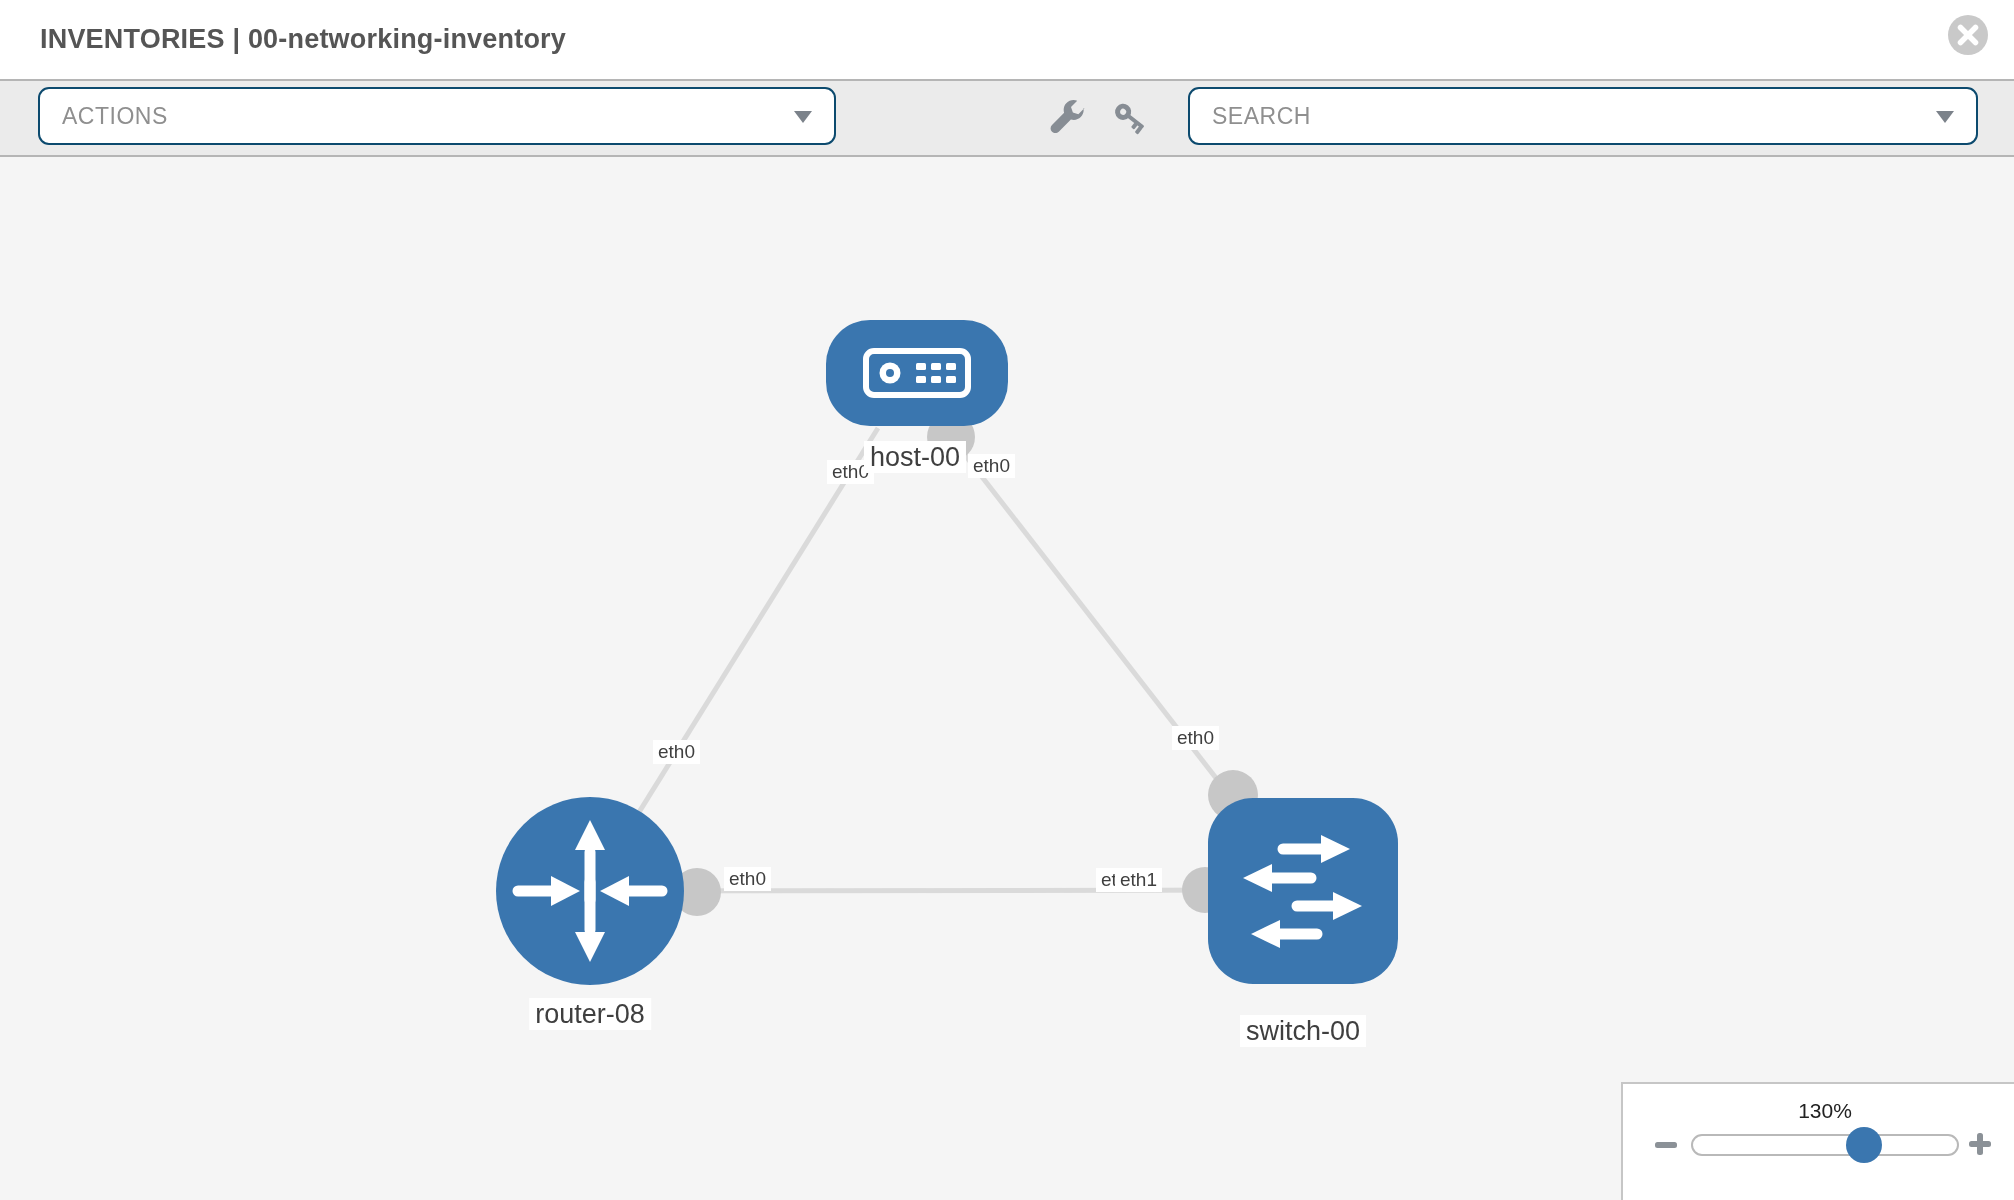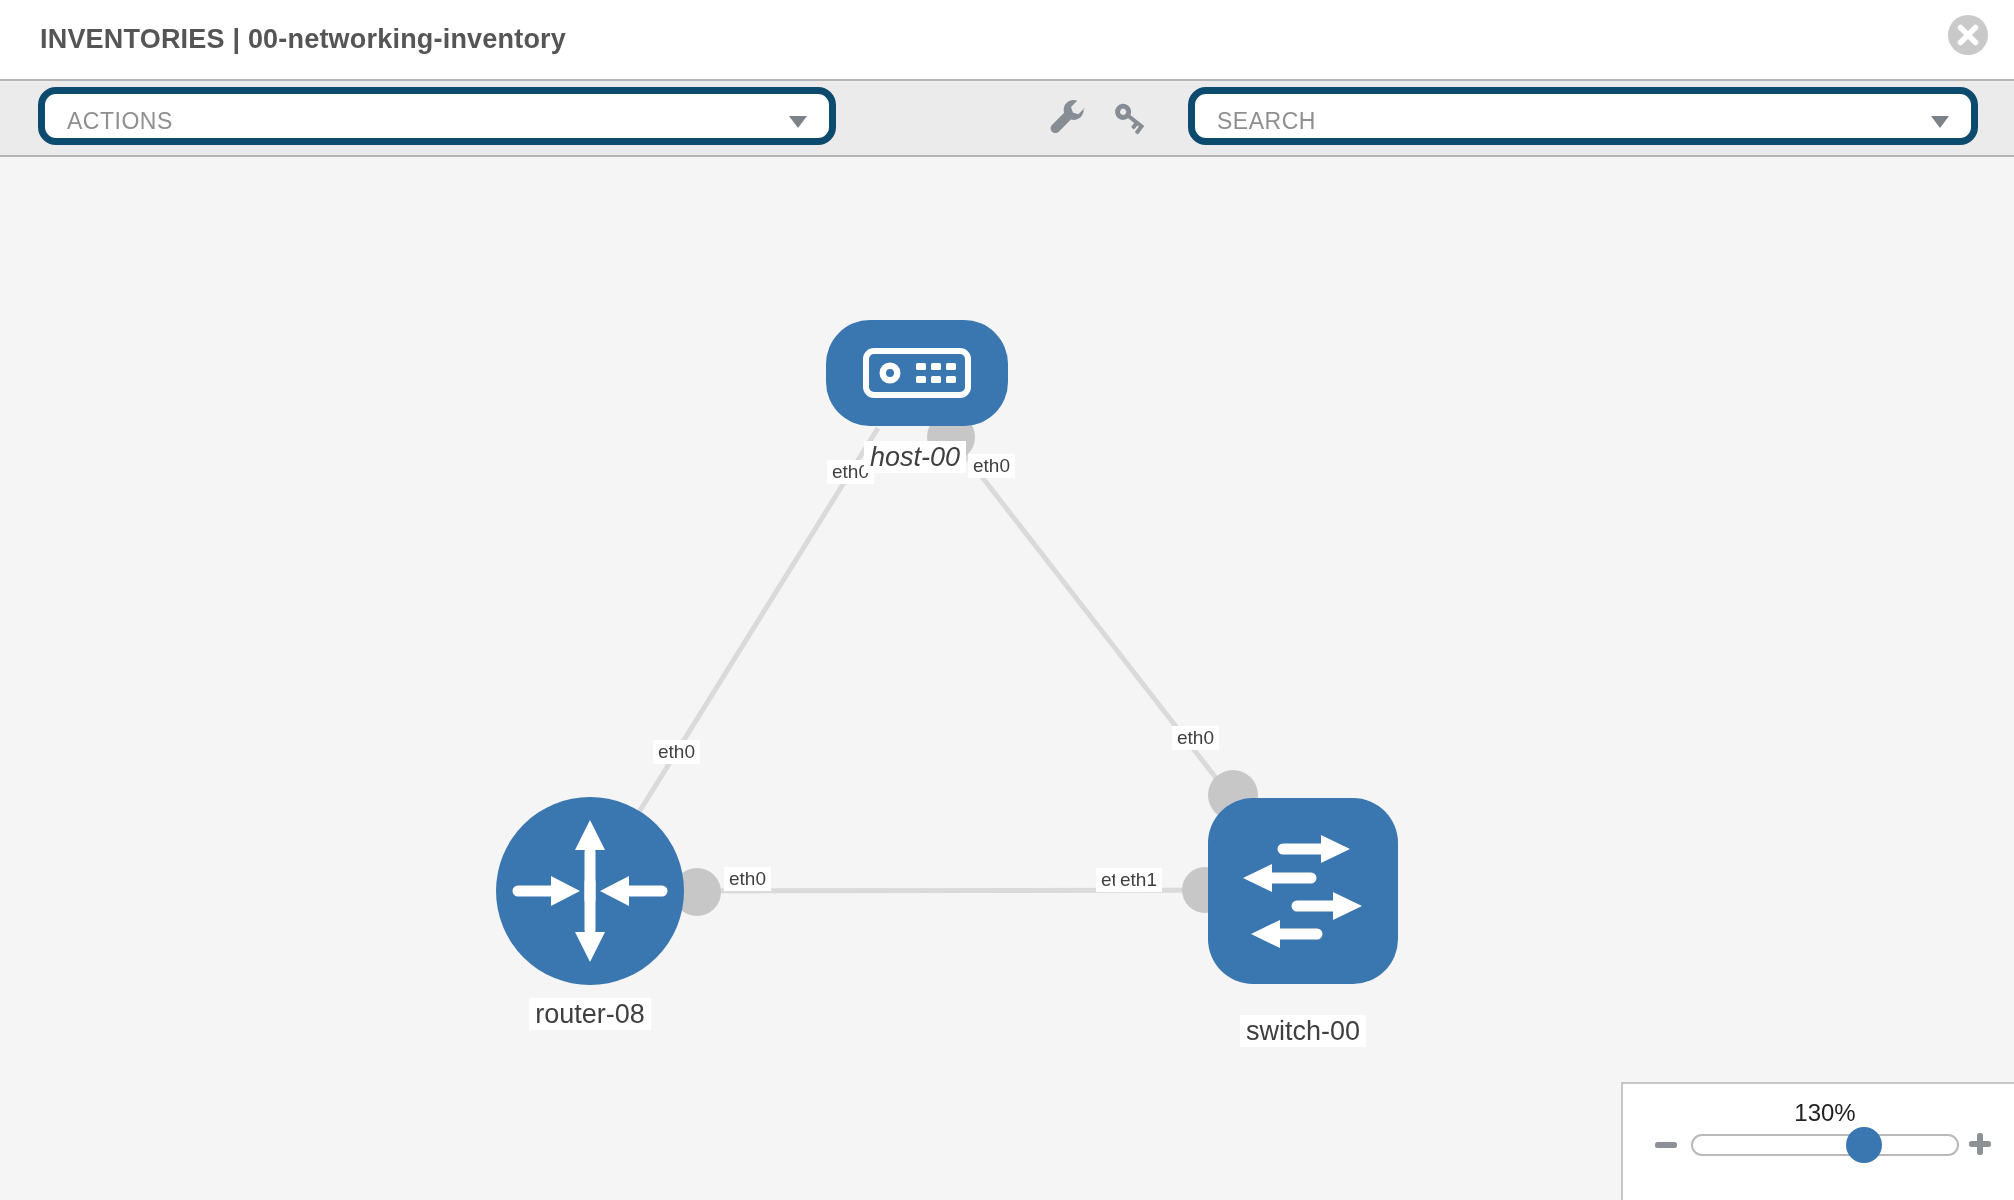--- a/index.html
+++ b/index.html
@@ -10,21 +10,21 @@
   
   .header { position:absolute; left:0; top:0; width:2014px; height:79px; background:#fff; }
   .page-title { position:absolute; left:40px; top:0; height:79px; line-height:79px;
                 font-size:27px; font-weight:700; color:#555; letter-spacing:.2px; }
   .close-btn { position:absolute; left:1948px; top:15px; width:40px; height:40px; cursor:pointer; }
 
   
   .toolbar { position:absolute; left:0; top:79px; width:2014px; height:78px;
              background:#ebebeb; border-top:2px solid #b5b5b5; border-bottom:2px solid #b5b5b5; }
   .combo { position:absolute; top:6px; height:58px; background:#fff;
-           border:7px solid #0c4a6e; border-radius:18px; }
+           border:2px solid #0c4a6e; border-radius:11px; }
   .combo-actions { left:38px;  width:798px; }
   .combo-search  { left:1188px; width:790px; }
   .combo-label { position:absolute; left:22px; top:0; height:54px; line-height:54px;
                  font-size:23px; color:#8f8f8f; letter-spacing:.5px; }
   .combo input { position:absolute; left:22px; top:0; width:640px; height:54px; border:none;
                  outline:none; font-size:23px; color:#737373; background:transparent;
                  font-family:"Liberation Sans","DejaVu Sans",sans-serif; }
   .combo input::placeholder { color:#8f8f8f; opacity:1; letter-spacing:.5px; }
   .caret { position:absolute; right:22px; top:22px; width:0; height:0;
            border-left:9px solid transparent; border-right:9px solid transparent;
@@ -39,21 +39,21 @@
 
   .chip { position:absolute; background:#fff; color:#3f3f3f; white-space:nowrap; }
   .node-chip { font-size:27px; padding:0 6px; line-height:32px; }
   .if-chip   { font-size:19px; padding:1px 5px; line-height:22px; }
   .centered  { transform:translateX(-50%); }
 
   
   .zoom-panel { position:absolute; left:1621px; top:925px; width:395px; height:120px;
                 background:#fff; border:2px solid #c6c6c6; }
   .zoom-level { position:absolute; left:202px; top:15px; transform:translateX(-50%);
-                font-size:24px; color:#222; }
+                font-size:21px; color:#222; }
   .zoom-btn { position:absolute; width:26px; height:26px; cursor:pointer; }
   .zoom-minus { left:30px; top:48px; }
   .zoom-plus  { left:344px; top:47px; }
   .zoom-track { position:absolute; left:68px; top:50px; width:268px; height:22px;
                 background:#fff; border:2px solid #b9b9b9; border-radius:12px; cursor:pointer; }
   .zoom-knob { position:absolute; left:223px; top:43px; width:36px; height:36px;
                border-radius:50%; background:#3a76af; cursor:pointer; }
 </style>
 </head>
 <body>
@@ -153,21 +153,21 @@
     </svg>
 
     <div class="chip if-chip" style="left:827px;  top:303px;">eth0</div>
     <div class="chip if-chip" style="left:968px;  top:297px;">eth0</div>
     <div class="chip if-chip" style="left:653px;  top:583px;">eth0</div>
     <div class="chip if-chip" style="left:1172px; top:569px;">eth0</div>
     <div class="chip if-chip" style="left:724px;  top:710px;">eth0</div>
     <div class="chip if-chip" style="left:1096px; top:711px;">eth0</div>
     <div class="chip if-chip" style="left:1115px; top:711px;text-align:right;">eth1</div>
 
-    <div class="chip node-chip centered" style="left:915px;  top:284px;font-style:italic;">host-00</div>
+    <div class="chip node-chip centered" style="left:915px;  top:284px;">host-00</div>
     <div class="chip node-chip centered" style="left:590px;  top:841px;">router-08</div>
     <div class="chip node-chip centered" style="left:1303px; top:858px;">switch-00</div>
 
     <div class="zoom-panel">
       <div class="zoom-level">130%</div>
       <div class="zoom-btn zoom-minus">
         <svg width="26" height="26" viewBox="0 0 26 26">
           <rect x="2" y="10" width="22" height="6" rx="2.5" fill="#8b9197"></rect>
         </svg>
       </div>

